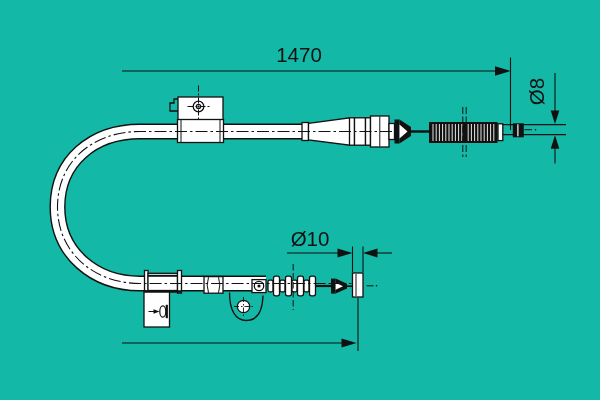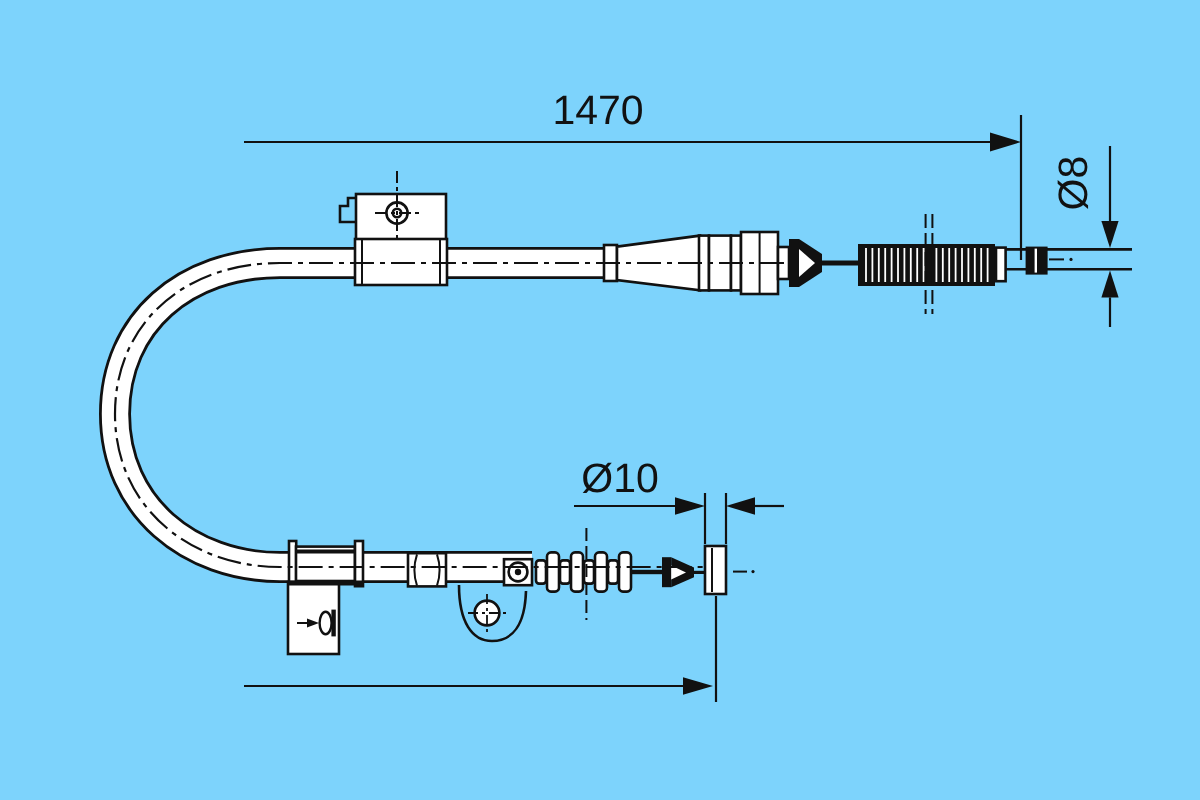--- a/index.html
+++ b/index.html
@@ -1,16 +1,16 @@
 <!DOCTYPE html>
 <html><head>
 <meta charset="utf-8">
 <style>
   html,body{margin:0;padding:0;background:#fff;}
-  .page{position:relative;width:600px;height:400px;background:#7dd3fc;overflow:hidden;
+  .page{position:relative;width:600px;height:400px;background:#14b8a6;overflow:hidden;
         font-family:"Liberation Sans",sans-serif;}
   svg{display:block;}
   text{font-family:"Liberation Sans",sans-serif;fill:#111;}
 </style>
 </head>
 <body>
 
 <div class="page">
 <svg width="600" height="400" viewBox="0 0 600 400">
 

